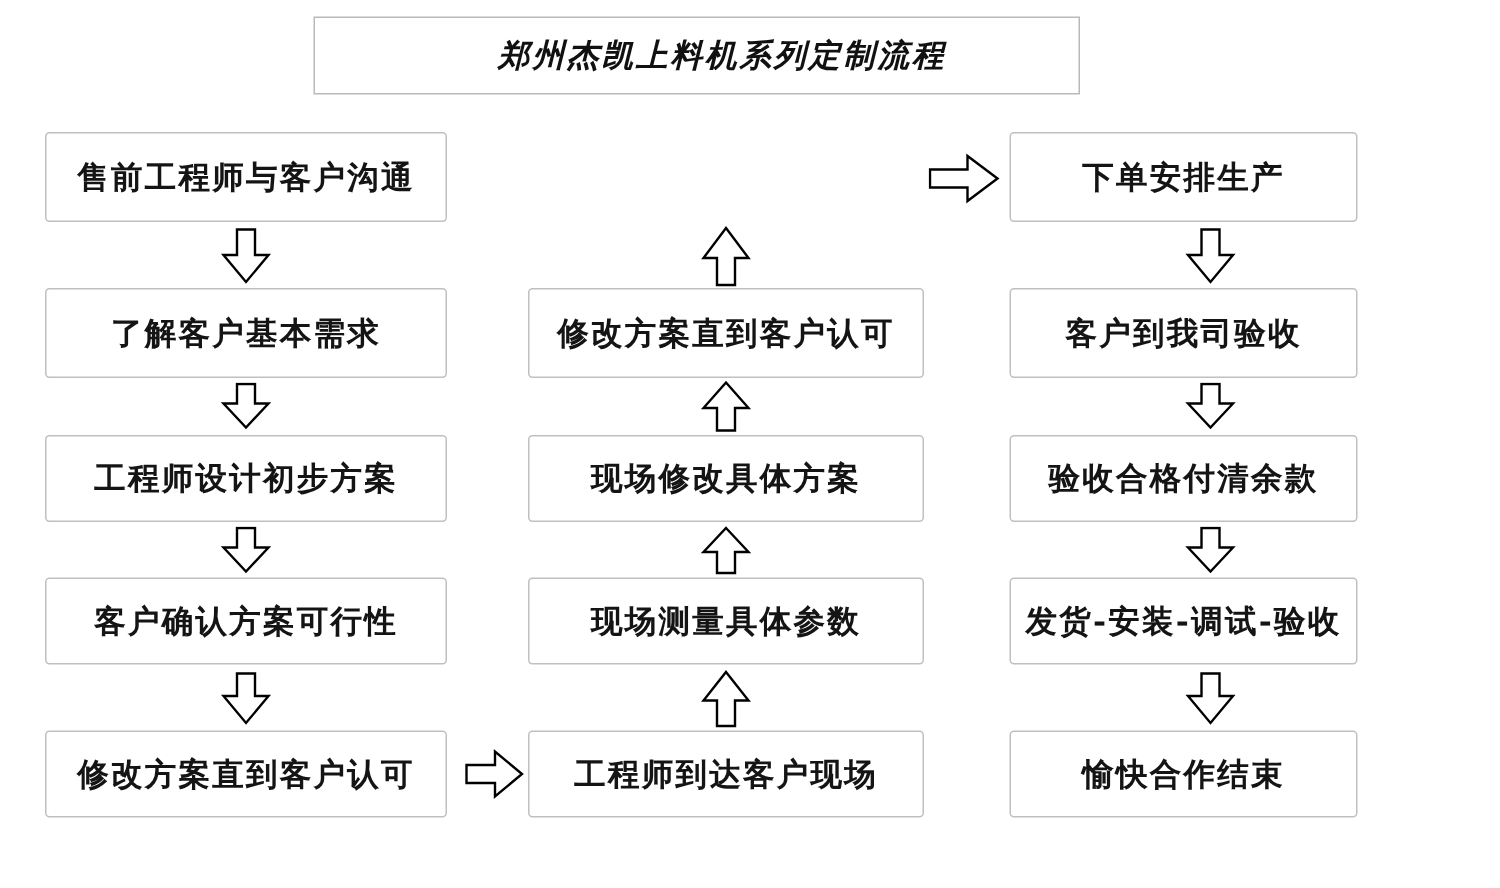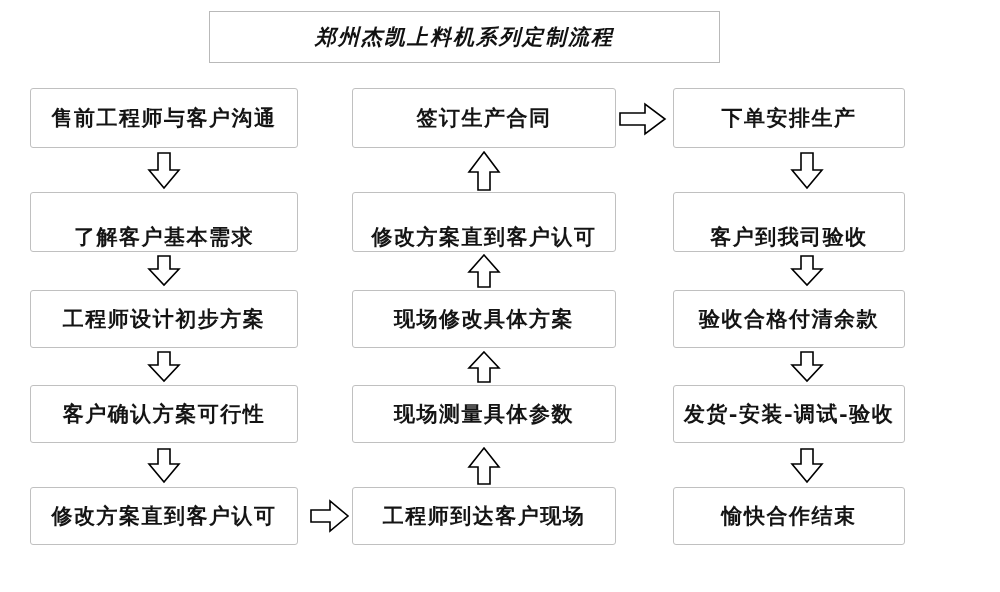--- a/index.html
+++ b/index.html
@@ -29,21 +29,21 @@
     left: 209px;
     top: 11px;
     width: 511px;
     height: 52px;
     border: 1px solid #b9b9b9;
     background: #ffffff;
     box-sizing: border-box;
   }
   .title-text {
     position: absolute;
-    left: 0; top: 0;
+    left: 17px; top: 0;
     width: 100%;
     height: 100%;
     display: flex;
     align-items: center;
     justify-content: center;
     font-size: 21px;
     font-weight: bold;
     font-style: italic;
     letter-spacing: 2px;
     color: #111111;
@@ -70,21 +70,21 @@
     white-space: nowrap;
     font-family: "DejaVu Serif", "Liberation Serif", serif;
   }
 
   
   .col-left  { left: 30px;  width: 268px; }
   .col-mid   { left: 352px; width: 264px; }
   .col-right { left: 673px; width: 232px; }
 
   .r1 { top: 88px;  height: 60px; }
-  .r2 { top: 192px; height: 60px; align-items: flex-end; }
+  .r2 { top: 192px; height: 60px; }
   .r3 { top: 290px; height: 58px; }
   .r4 { top: 385px; height: 58px; text-align: center; }
   .r5 { top: 487px; height: 58px; }
 
   
   .arrow {
     position: absolute;
   }
   .arrow svg { display: block; }
 </style>
@@ -133,23 +133,20 @@
       <polygon points="12,1 24,1 24,16 33,16 18,34 3,16 12,16" fill="#ffffff" stroke="#000000" stroke-width="1.6" stroke-linejoin="miter"></polygon>
     </svg>
   </div>
 
   <div class="arrow" style="left:310px; top:499px;">
     <svg width="40" height="34" viewBox="0 0 40 34">
       <polygon points="1,11 20,11 20,2 38,17 20,32 20,23 1,23" fill="#ffffff" stroke="#000000" stroke-width="1.6" stroke-linejoin="miter"></polygon>
     </svg>
   </div>
 
-  <div class="node col-mid r1">
-    <span class="node-label">签订生产合同</span>
-  </div>
   <div class="node col-mid r2">
     <span class="node-label">修改方案直到客户认可</span>
   </div>
   <div class="node col-mid r3">
     <span class="node-label">现场修改具体方案</span>
   </div>
   <div class="node col-mid r5">
     <span class="node-label">工程师到达客户现场</span>
   </div>
   <div class="node col-mid r4">

